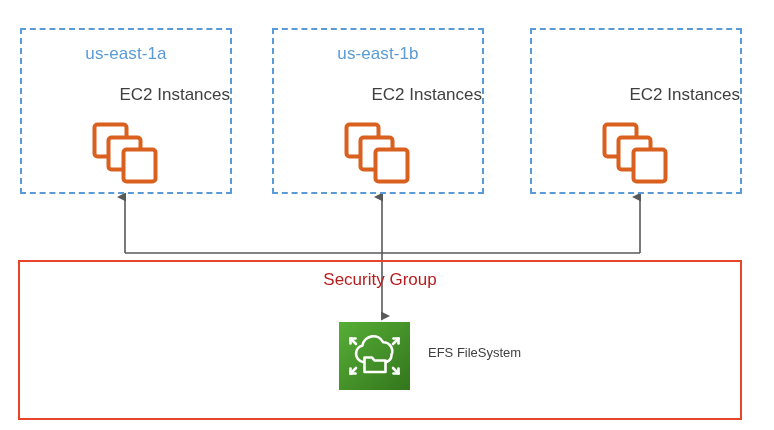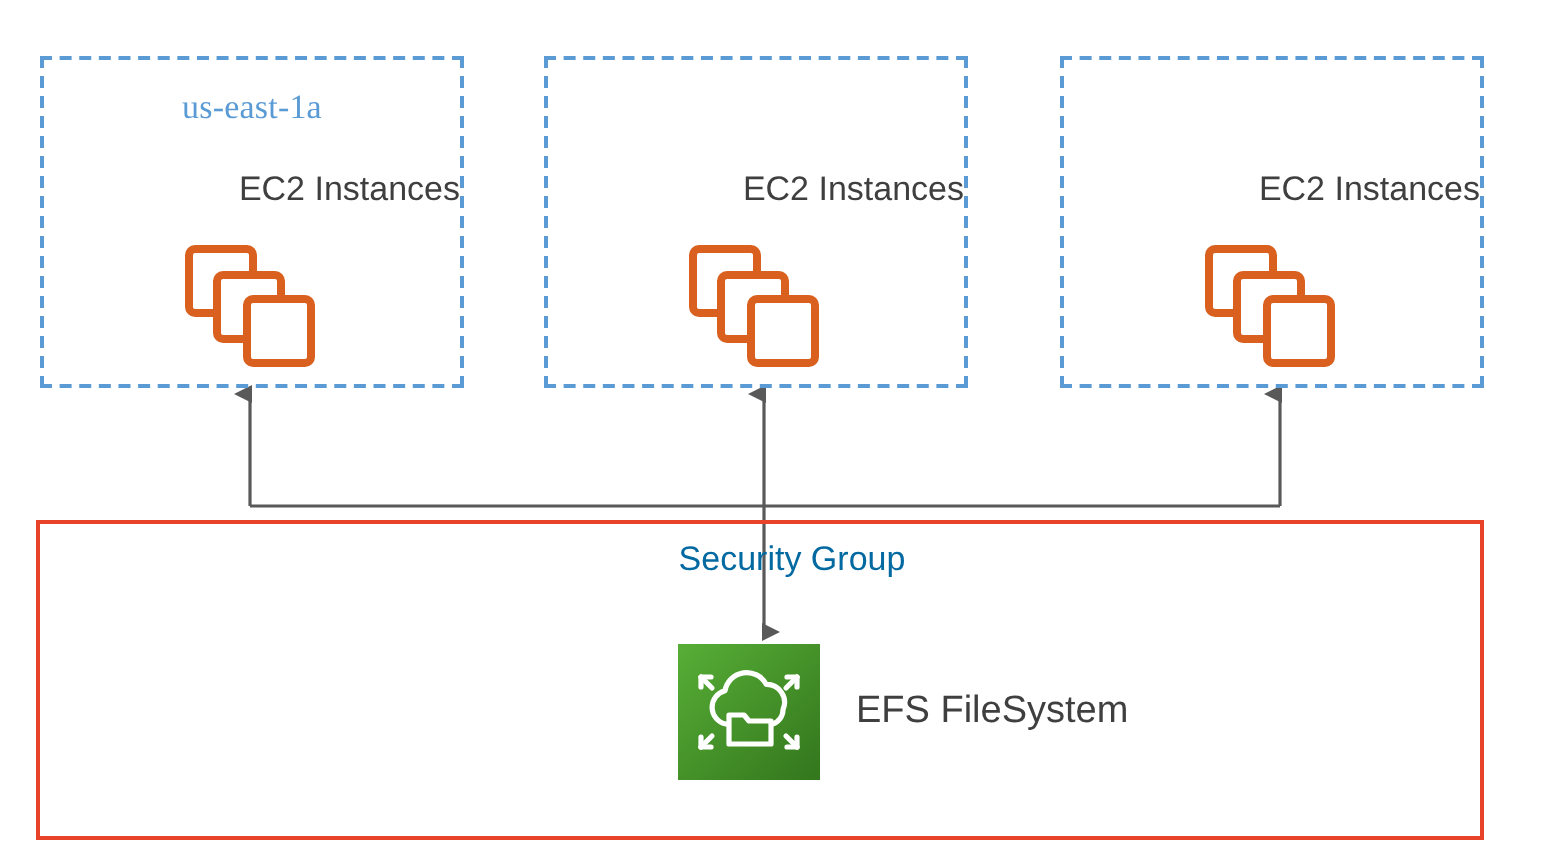--- a/index.html
+++ b/index.html
@@ -32,21 +32,20 @@
 
   .az-title {
     position: absolute;
     top: 14px;
     left: 0;
     width: 100%;
     text-align: center;
     font-size: 17px;
     color: #5B9BD5;
     letter-spacing: 0.1px;
-    font-family: Liberation Serif, serif;
   }
   .az-subtitle {
     position: absolute;
     top: 55px;
     left: 0;
     width: 100%;
     text-align: right;
     font-size: 17px;
     color: #3F3F3F;
   }
@@ -64,41 +63,41 @@
     left: 18px;
     top: 260px;
     width: 724px;
     height: 160px;
     border: 2px solid #E8442A;
     box-sizing: border-box;
     background: transparent;
   }
   #sg-title {
     position: absolute;
-    left: 16px;
+    left: 0;
     top: 270px;
     width: 724px;
     margin-left: 18px;
     text-align: center;
     font-size: 17px;
-    color: #0369a1;
+    color: #b91c1c;
   }
 
   #efs-icon {
     position: absolute;
     left: 339px;
     top: 322px;
     width: 71px;
     height: 68px;
   }
   #efs-label {
     position: absolute;
     left: 428px;
     top: 345px;
-    font-size: 19px;
+    font-size: 13px;
     color: #3F3F3F;
     white-space: nowrap;
   }
 
   #connectors {
     position: absolute;
     left: 0;
     top: 0;
     width: 774px;
     height: 430px;
@@ -139,20 +138,21 @@
     <div class="az-title">us-east-1a</div>
     <div class="az-subtitle">EC2 Instances</div>
     <svg class="ec2-icon" viewBox="0 0 68 62" xmlns="http://www.w3.org/2000/svg">
       <rect x="2.5" y="2.5" width="32" height="32" rx="3" ry="3" fill="#ffffff" stroke="#D9601F" stroke-width="4"></rect>
       <rect x="16.5" y="15.5" width="32" height="32" rx="3" ry="3" fill="#ffffff" stroke="#D9601F" stroke-width="4"></rect>
       <rect x="31.5" y="27.5" width="32" height="32" rx="3" ry="3" fill="#ffffff" stroke="#D9601F" stroke-width="4"></rect>
     </svg>
   </div>
 
   <div class="az-box" id="az-box-1">
+    <div class="az-title">us-east-1b</div>
     <div class="az-subtitle">EC2 Instances</div>
     <svg class="ec2-icon" viewBox="0 0 68 62" xmlns="http://www.w3.org/2000/svg">
       <rect x="2.5" y="2.5" width="32" height="32" rx="3" ry="3" fill="#ffffff" stroke="#D9601F" stroke-width="4"></rect>
       <rect x="16.5" y="15.5" width="32" height="32" rx="3" ry="3" fill="#ffffff" stroke="#D9601F" stroke-width="4"></rect>
       <rect x="31.5" y="27.5" width="32" height="32" rx="3" ry="3" fill="#ffffff" stroke="#D9601F" stroke-width="4"></rect>
     </svg>
   </div>
 
   <div class="az-box" id="az-box-2">
     <div class="az-subtitle">EC2 Instances</div>

